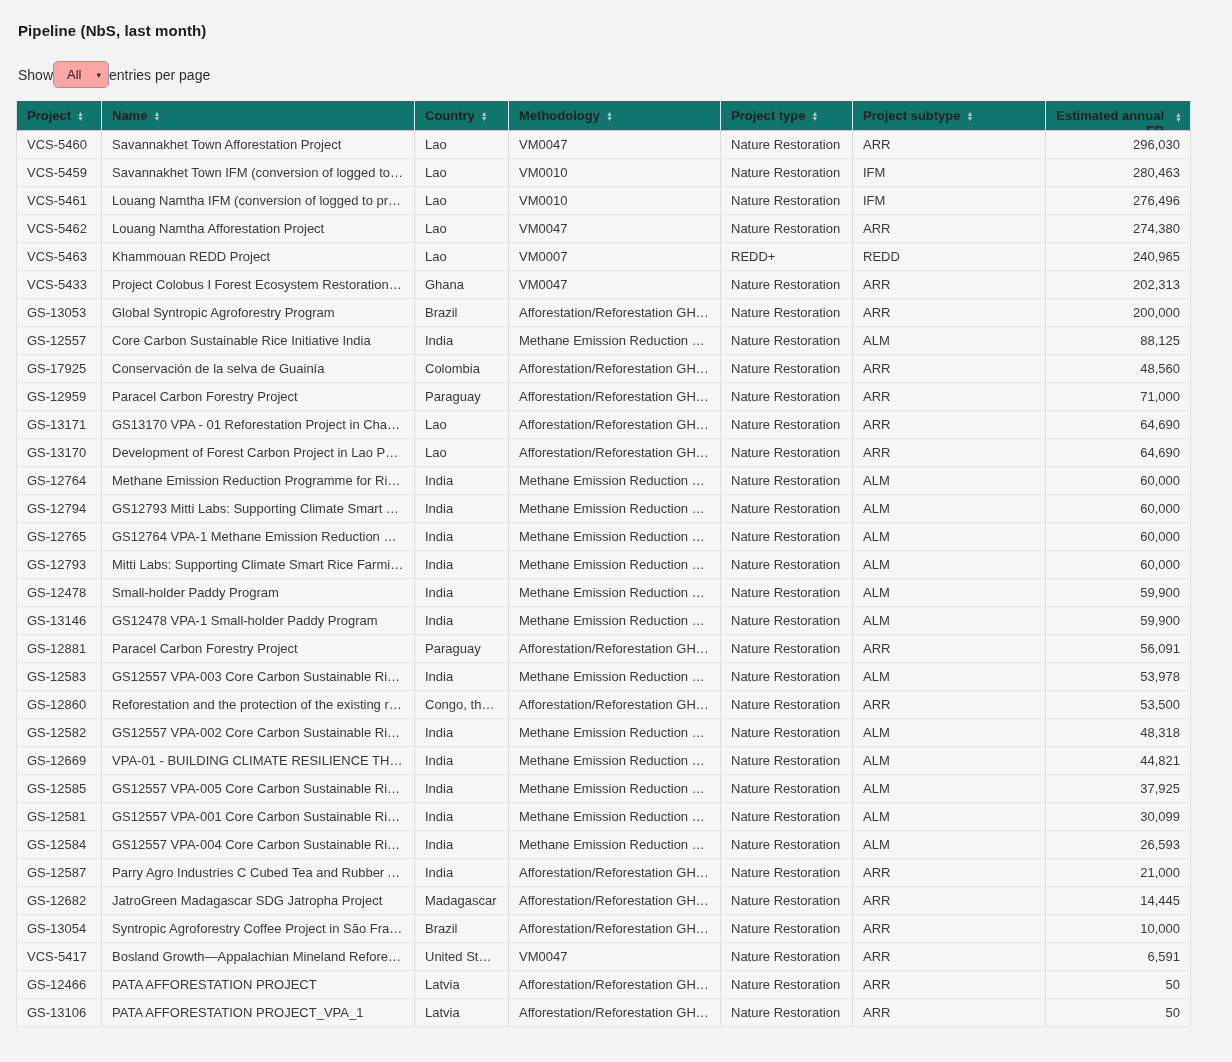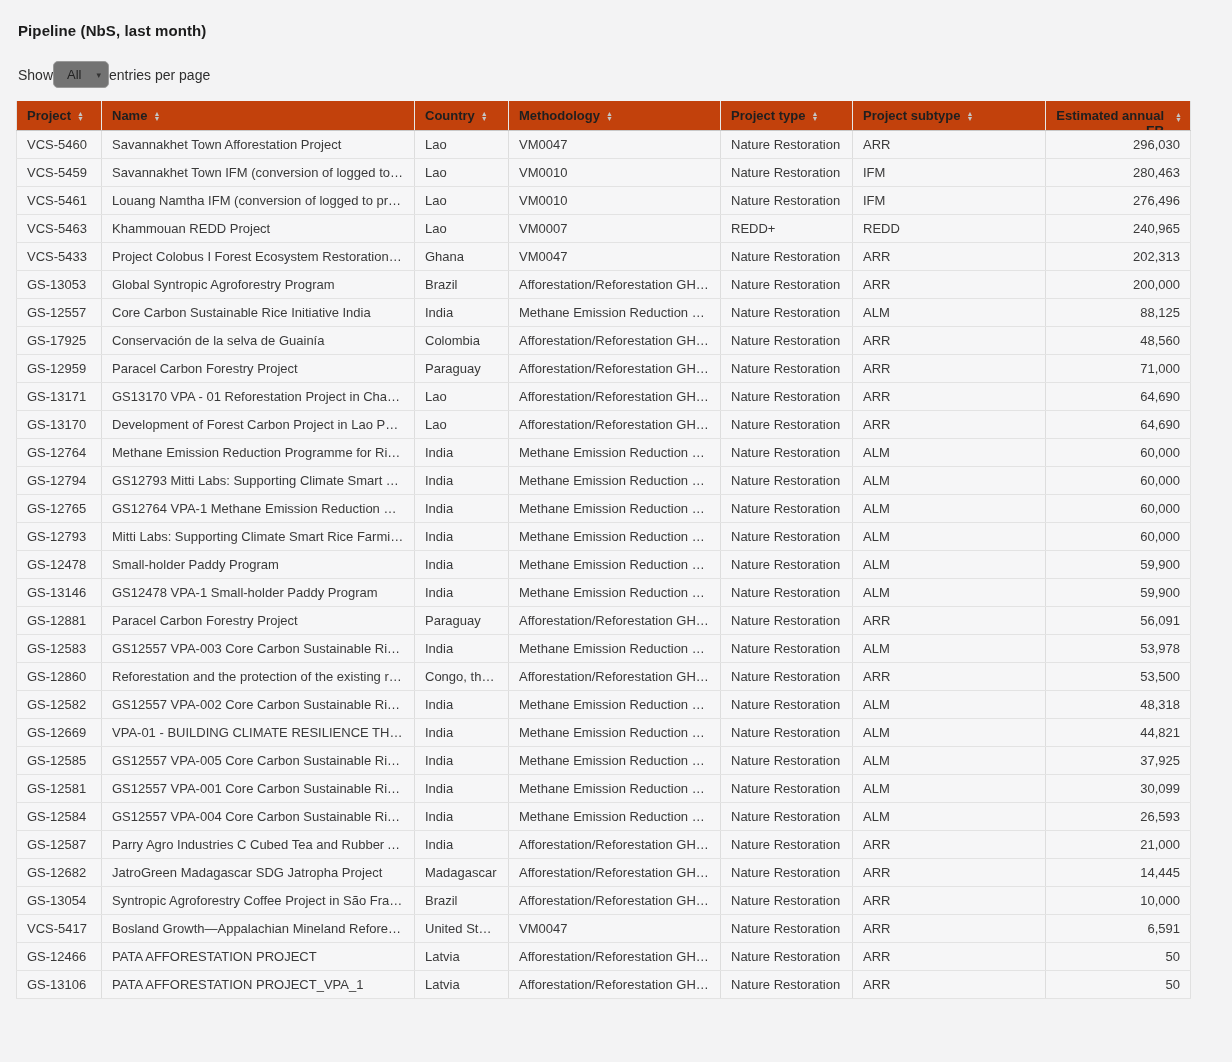--- a/index.html
+++ b/index.html
@@ -29,21 +29,21 @@
     font-size: 14px;
     color: #2e2e2e;
   }
   .select-wrap { position: relative; display: inline-block; }
   .select-wrap select {
     appearance: none;
     -webkit-appearance: none;
     -moz-appearance: none;
     border: 1px solid #999;
     border-radius: 5px;
-    background: #737373;
+    background: #fca5a5;
     padding: 0 26px 0 13px;
     height: 27px;
     font-size: 13px;
     font-family: "Liberation Sans", sans-serif;
     color: #222;
   }
   .select-wrap .chevron {
     position: absolute;
     right: 8px;
     top: 50%;
@@ -63,21 +63,21 @@
   }
   col.c0 { width: 85px; }
   col.c1 { width: 313px; }
   col.c2 { width: 94px; }
   col.c3 { width: 212px; }
   col.c4 { width: 132px; }
   col.c5 { width: 193px; }
   col.c6 { width: 145px; }
 
   thead th {
-    background: #c2410c;
+    background: #0f766e;
     font-size: 13px;
     font-weight: bold;
     color: #1f1f1f;
     text-align: left;
     vertical-align: top;
     padding: 7px 10px 0 10px;
     height: 22px;
     border-bottom: 1px solid #c9c9c9;
     border-right: 1px solid #e7e7e7;
     position: relative;
@@ -219,20 +219,29 @@
         <tr>
           <td>VCS-5461</td>
           <td>Louang Namtha IFM (conversion of logged to protecte…</td>
           <td>Lao</td>
           <td>VM0010</td>
           <td>Nature Restoration</td>
           <td>IFM</td>
           <td class="right">276,496</td>
         </tr>
         <tr>
+          <td>VCS-5462</td>
+          <td>Louang Namtha Afforestation Project</td>
+          <td>Lao</td>
+          <td>VM0047</td>
+          <td>Nature Restoration</td>
+          <td>ARR</td>
+          <td class="right">274,380</td>
+        </tr>
+        <tr>
           <td>VCS-5463</td>
           <td>Khammouan REDD Project</td>
           <td>Lao</td>
           <td>VM0007</td>
           <td>REDD+</td>
           <td>REDD</td>
           <td class="right">240,965</td>
         </tr>
         <tr>
           <td>VCS-5433</td>

